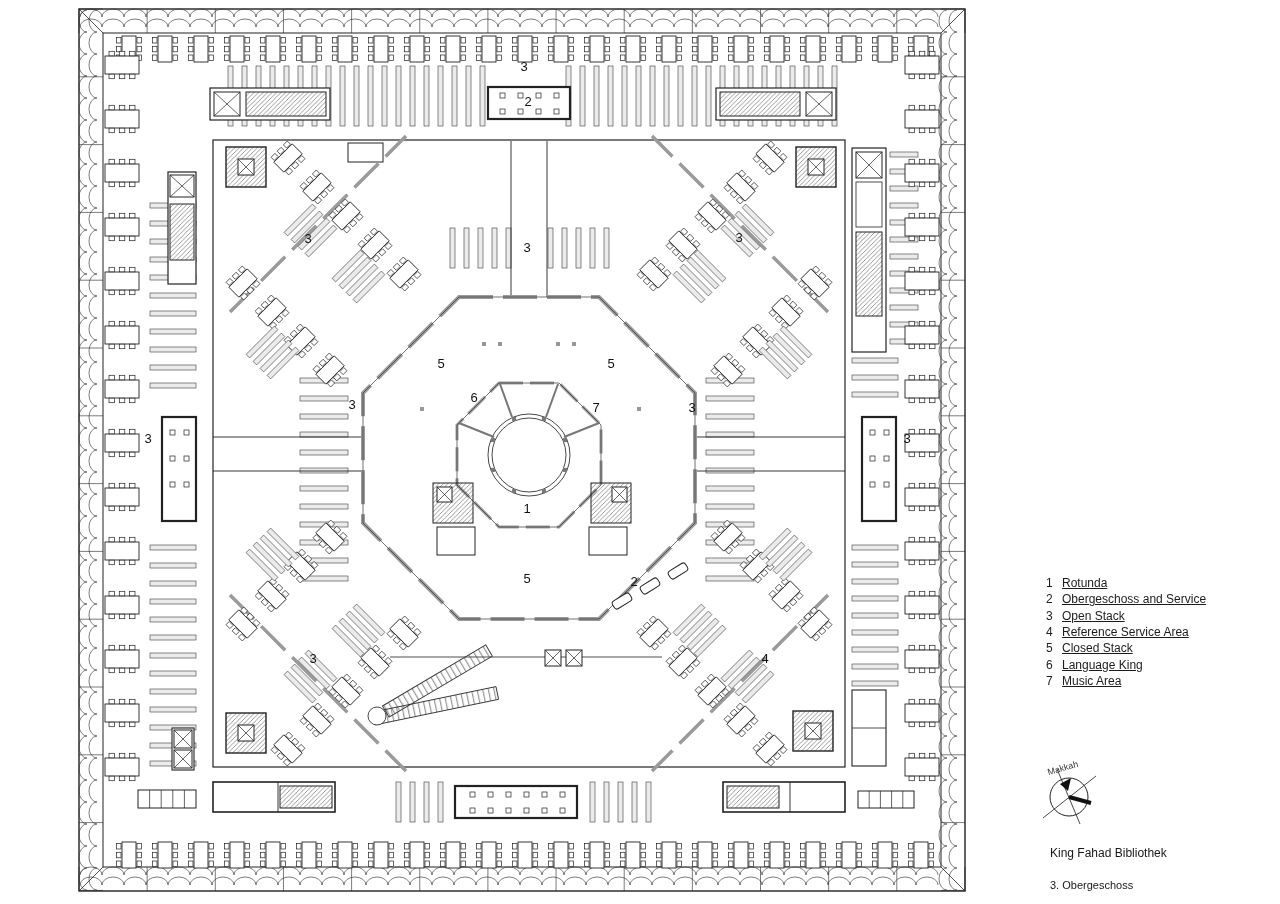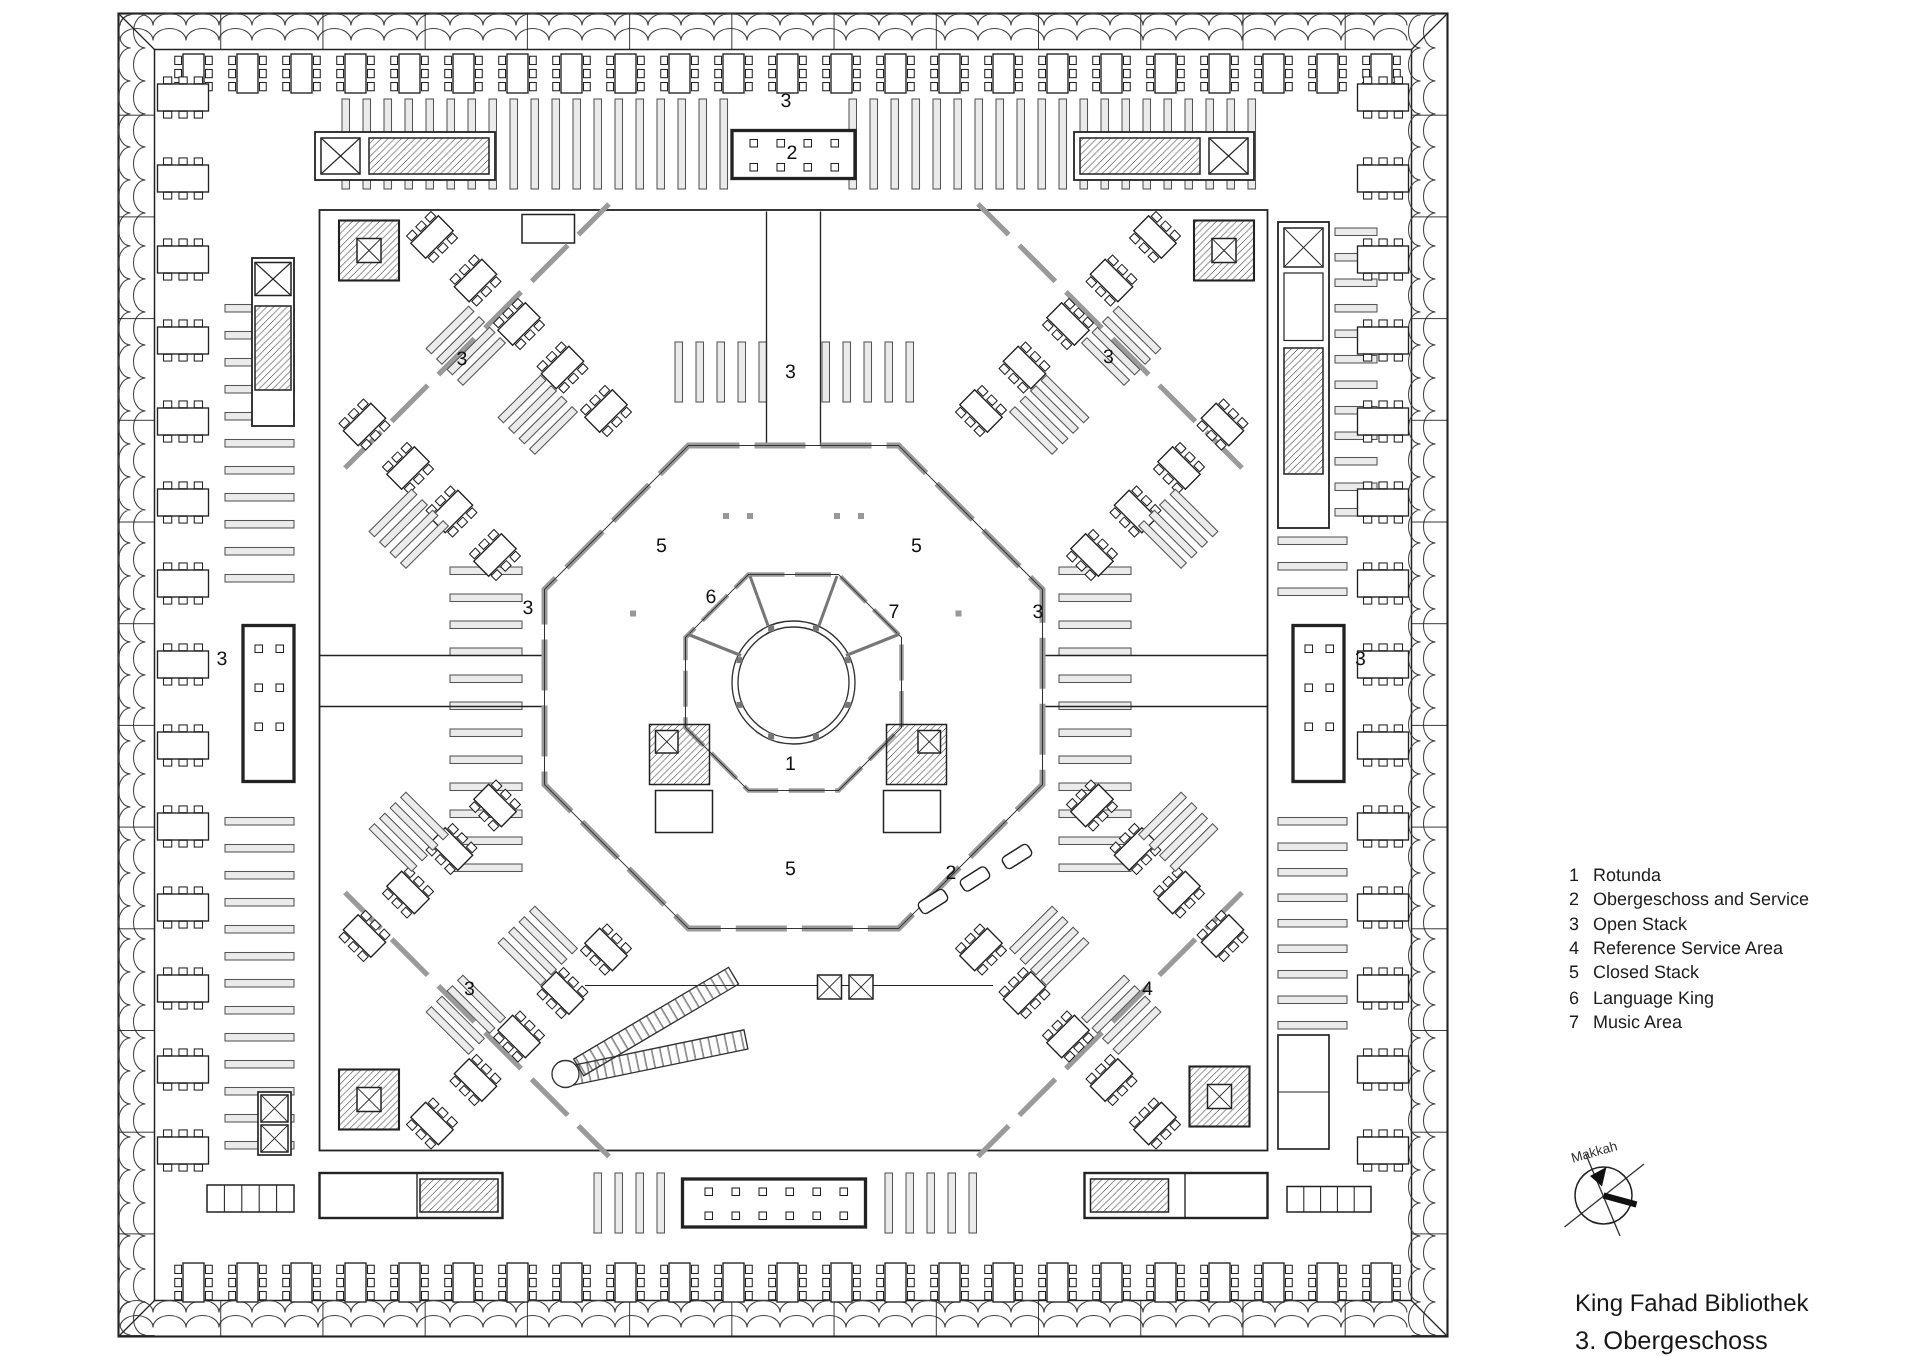--- a/index.html
+++ b/index.html
@@ -8,24 +8,24 @@
     position: relative; width: 1280px; height: 904px; background: #ffffff;
     font-family: "Liberation Sans", sans-serif; color: #222; overflow: hidden;
   }
   svg { position: absolute; top: 0; left: 0; }
   .plan-label { font: 13px "Liberation Sans", sans-serif; fill: #111; text-anchor: middle; }
   .legend {
     position: absolute; left: 1046px; top: 575px; font-size: 12px; color: #1c1c1c;
   }
   .legend-row { display: flex; height: 16.3px; align-items: center; }
   .legend-num { width: 16px; text-align: left; }
-  .legend-label { white-space: nowrap; }
+  .legend-label { white-space: nowrap; text-decoration: underline; }
   .title-block { position: absolute; left: 1050px; top: 846px; color: #171717; }
-  .doc-title { font-size: 16px; margin-top: 15px; }
-  .doc-subtitle { font-size: 17px; margin-top: 5px; }
+  .doc-title { font-size: 12px; }
+  .doc-subtitle { font-size: 11px; margin-top: 19px; }
   .makkah-label {
     position: absolute; left: 1047px; top: 763px; font-size: 9px; color: #333;
     transform: rotate(-16deg);
   }
 </style>
 </head>
 <body>
 
 <div class="page">
 

